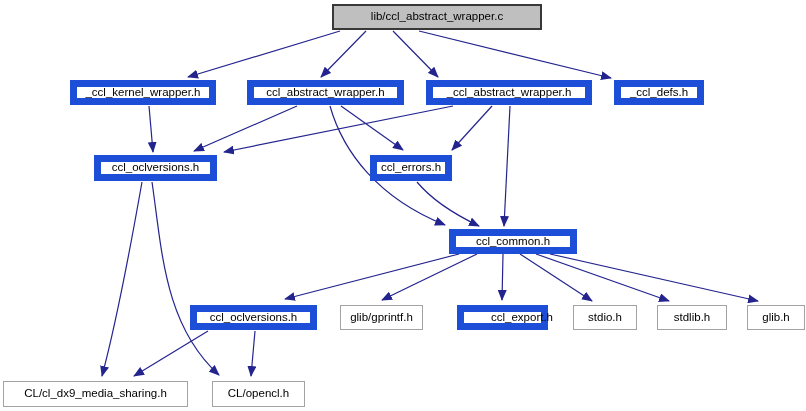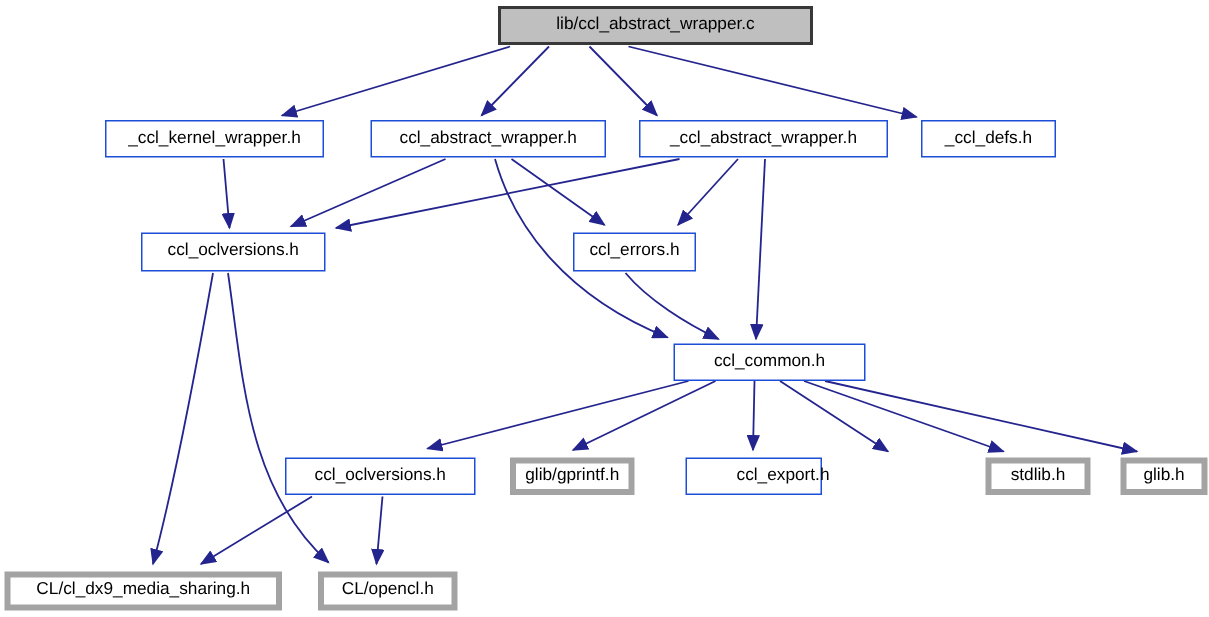--- a/index.html
+++ b/index.html
@@ -10,28 +10,28 @@
     font-family:"Liberation Sans", sans-serif;
     overflow:hidden;
   }
   #edges{position:absolute;left:0;top:0;width:806px;height:411px;}
   .edge{fill:none;stroke:#24248f;stroke-width:1.2;}
   .node{
     position:absolute;
     box-sizing:border-box;
     display:flex;align-items:center;justify-content:center;
     background:#ffffff;
-    border:1px solid #1d4ed8;
+    border:7px solid #1d4ed8;
     font-size:11.5px;
     color:#000000;
     white-space:nowrap;
     line-height:1;
   }
   .node.main{background:#bfbfbf;border:2px solid #383838;}
-  .node.external{border:4px solid #a3a3a3;}
+  .node.external{border:1px solid #a3a3a3;}
 </style>
 </head>
 <body>
 
 <div id="canvas">
   <svg id="edges" xmlns="http://www.w3.org/2000/svg" viewBox="0 0 806 411">
     <defs>
       <marker id="arrow" markerUnits="userSpaceOnUse" markerWidth="12" markerHeight="9" refX="10" refY="4.5" orient="auto">
         <path d="M0,0 L11,4.5 L0,9 Z" fill="#24248f"></path>
       </marker>
@@ -58,22 +58,23 @@
       <path d="M152,182 C162,250 164,325 219,375" class="edge" marker-end="url(#arrow)"></path>
       <path d="M208,331 L134,376" class="edge" marker-end="url(#arrow)"></path>
       <path d="M255,331 L251,376" class="edge" marker-end="url(#arrow)"></path>
     </svg>
 <div class="node main" style="left: 332px; top: 4px; width: 210px; height: 26px;">lib/ccl_abstract_wrapper.c</div>
     <div class="node internal" style="left: 70px; top: 80px; width: 146px; height: 25px;">_ccl_kernel_wrapper.h</div>
     <div class="node internal" style="left: 247px; top: 80px; width: 157px; height: 25px;">ccl_abstract_wrapper.h</div>
     <div class="node internal" style="left: 426px; top: 80px; width: 166px; height: 25px;">_ccl_abstract_wrapper.h</div>
     <div class="node internal" style="left: 614px; top: 80px; width: 90px; height: 25px;">_ccl_defs.h</div>
     <div class="node internal" style="left: 94px; top: 155px; width: 123px; height: 26px;">ccl_oclversions.h</div>
-    <div class="node internal" style="left: 382px; top: 155px; width: 82px; height: 26px;">ccl_errors.h</div>
+    <div class="node internal" style="left: 370px; top: 155px; width: 82px; height: 26px;">ccl_errors.h</div>
     <div class="node internal" style="left: 449px; top: 229px; width: 128px; height: 25px;">ccl_common.h</div>
     <div class="node internal" style="left: 190px; top: 305px; width: 127px; height: 25px;">ccl_oclversions.h</div>
     <div class="node external" style="left: 340px; top: 305px; width: 83px; height: 25px;">glib/gprintf.h</div>
     <div class="node internal" style="left: 457px; top: 305px; width: 91px; height: 25px; padding-left: 39px;">ccl_export.h</div>
+    <div class="node external" style="left: 573px; top: 305px; width: 64px; height: 25px;">stdio.h</div>
     <div class="node external" style="left: 657px; top: 305px; width: 70px; height: 25px;">stdlib.h</div>
     <div class="node external" style="left: 747px; top: 305px; width: 58px; height: 25px;">glib.h</div>
     <div class="node external" style="left: 3px; top: 381px; width: 185px; height: 26px;">CL/cl_dx9_media_sharing.h</div>
     <div class="node external" style="left: 212px; top: 381px; width: 93px; height: 26px; text-align: center;">CL/opencl.h</div>
   </div>
 
 </body></html>

